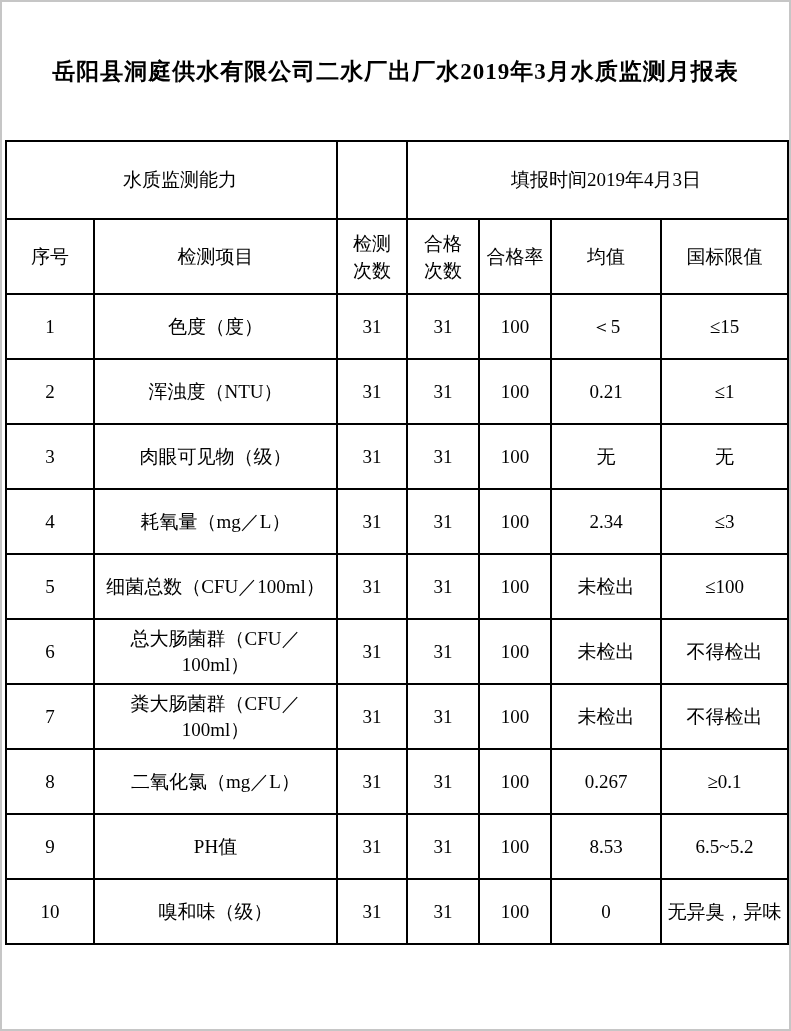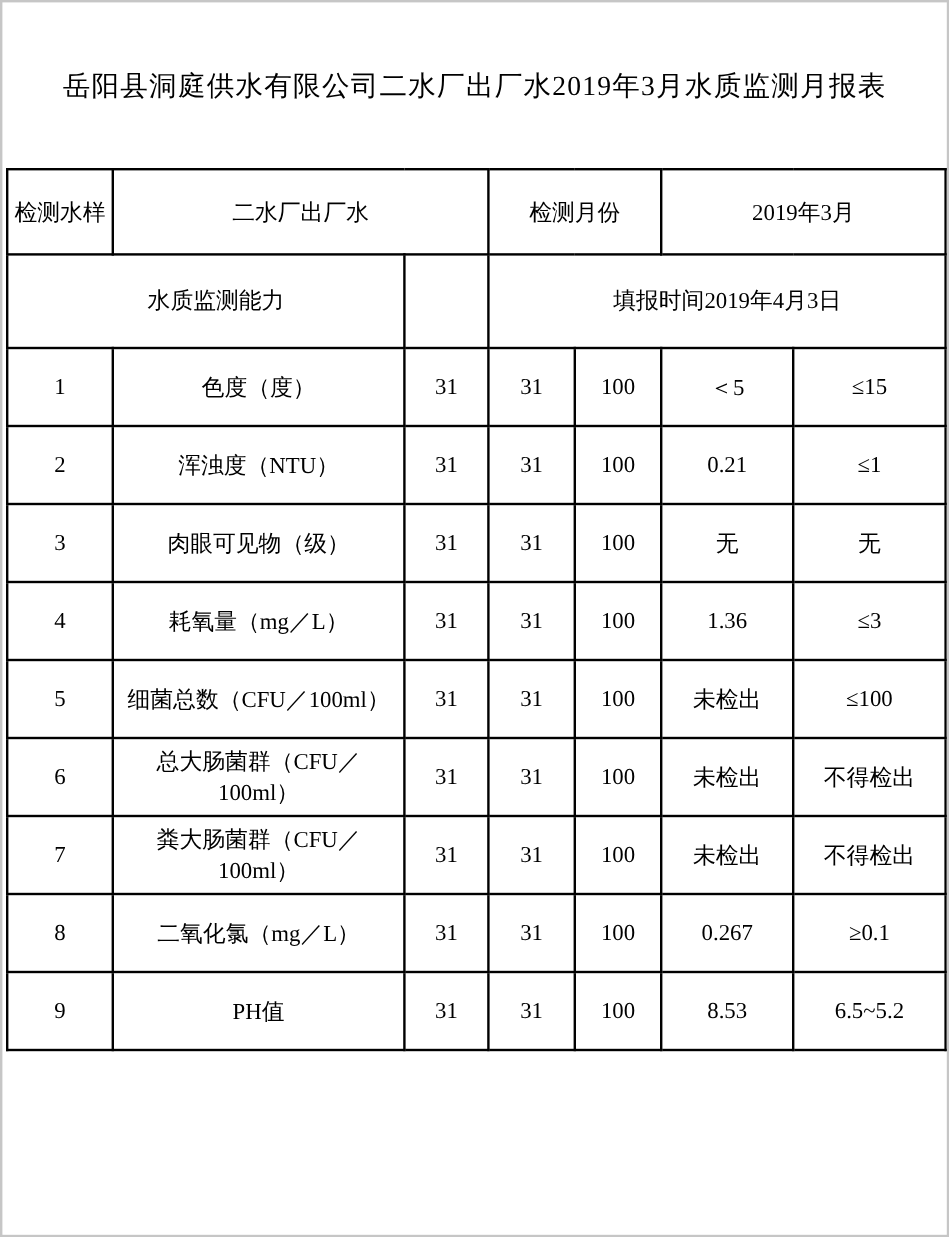--- a/index.html
+++ b/index.html
@@ -9,21 +9,21 @@
     background: #ffffff;
     border: 2px solid #c6c6c6;
     font-family: "Liberation Serif", "DejaVu Serif", serif;
     color: #000000;
     overflow: hidden;
   }
   .title {
     margin-top: 54px;
     text-align: center;
     font-size: 23px;
-    font-weight: normal;
+    font-weight: bold;
     letter-spacing: 1px;
     line-height: 32px;
   }
   table.report {
     border-collapse: collapse;
     table-layout: fixed;
     width: 782px;
     margin: 52px 0 0 3px;
   }
   table.report td {
@@ -49,33 +49,38 @@
     <col style="width:88px">
       <col style="width:243px">
       <col style="width:70px">
     <col style="width:72px">
       <col style="width:72px">
       <col style="width:110px">
       <col style="width:127px">
   </colgroup>
 
   <tbody>
-      <tr class="r-top">
-    <td>检测水样</td>
-    <td colspan="2">二水厂出厂水</td>
-    <td colspan="2">检测月份</td>
-    <td colspan="2">2019年3月</td>
-  </tr>
 
   <tr class="r-cap">
     <td colspan="2">水质监测能力</td>
     <td></td>
     <td colspan="4">填报时间2019年4月3日</td>
   </tr>
 
+  <tr class="r-hdr">
+    <td>序号</td>
+    <td>检测项目</td>
+    <td>检测
+次数</td>
+    <td>合格
+次数</td>
+    <td>合格率</td>
+    <td>均值</td>
+    <td>国标限值</td>
+  </tr>
 
   <tr class="r-data">
     <td>1</td>
     <td>色度（度）</td>
     <td>31</td>
     <td>31</td>
     <td>100</td>
     <td>＜5</td>
     <td>≤15</td>
   </tr>
@@ -99,21 +104,21 @@
     <td>无</td>
     <td>无</td>
   </tr>
 
   <tr class="r-data">
     <td>4</td>
     <td>耗氧量（mg／L）</td>
     <td>31</td>
     <td>31</td>
     <td>100</td>
-    <td>1.36</td>
+    <td>2.34</td>
     <td>≤3</td>
   </tr>
 
   <tr class="r-data">
     <td>5</td>
     <td>细菌总数（CFU／100ml）</td>
     <td>31</td>
     <td>31</td>
     <td>100</td>
     <td>未检出</td>
@@ -153,14 +158,23 @@
   <tr class="r-data">
     <td>9</td>
     <td>PH值</td>
     <td>31</td>
     <td>31</td>
     <td>100</td>
     <td>8.53</td>
     <td>6.5~5.2</td>
   </tr>
 
+  <tr class="r-data">
+    <td>10</td>
+    <td>嗅和味（级）</td>
+    <td>31</td>
+    <td>31</td>
+    <td>100</td>
+    <td>0</td>
+    <td>无异臭，异味</td>
+  </tr>
 </tbody>
   </table>
 
 </body></html>

